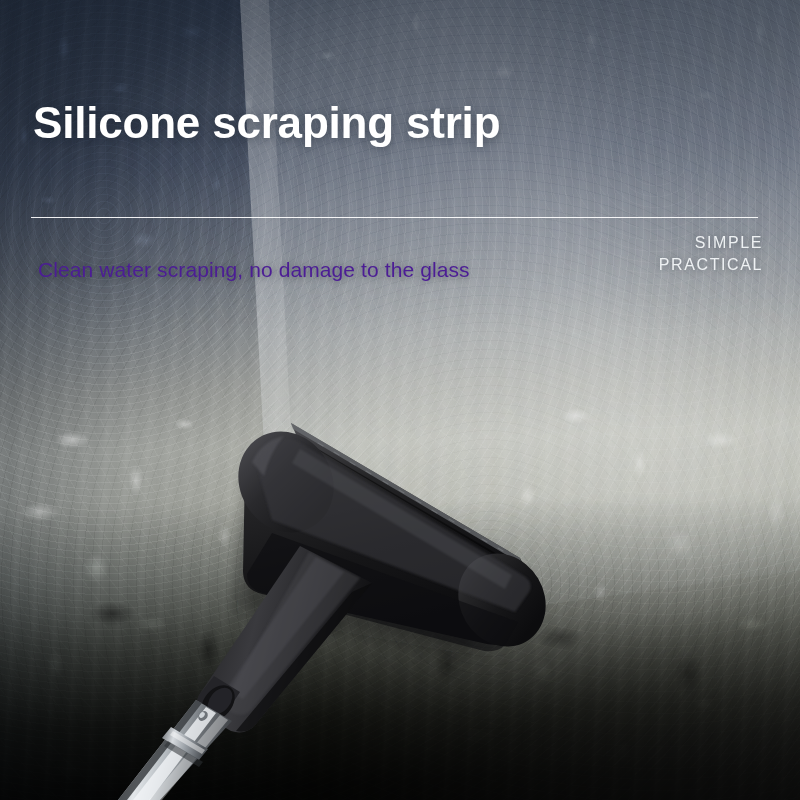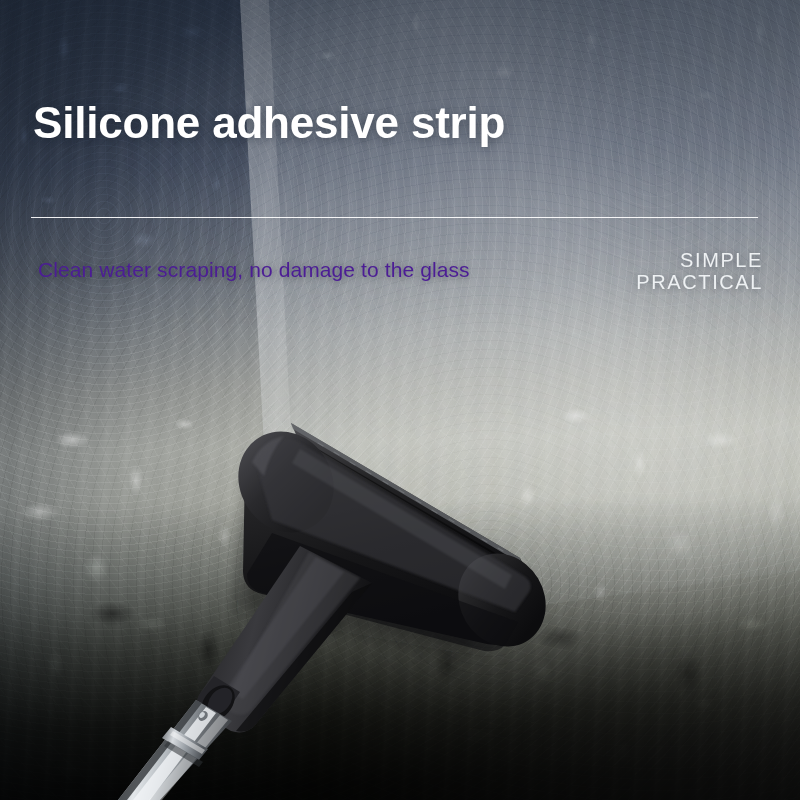--- a/index.html
+++ b/index.html
@@ -172,23 +172,23 @@
     position:absolute;left:31px;top:217px;width:727px;height:1px;
     background:rgba(255,255,255,.92);
   }
   #subtitle{
     position:absolute;left:38px;top:258px;
     font-size:21px;color:#4c1d95;font-weight:normal;
     letter-spacing:.1px;white-space:nowrap;
     text-shadow:0 1px 7px rgba(20,28,42,.40);
   }
   #tagline{
-    position:absolute;right:37px;top:249px;
+    position:absolute;right:37px;top:232px;
     text-align:right;color:#eef1f3;
-    font-size:20px;letter-spacing:1.6px;line-height:22px;
+    font-size:16px;letter-spacing:1.6px;line-height:22px;
     text-shadow:0 1px 6px rgba(20,28,42,.35);
   }
   #tagline div{white-space:nowrap;}
 </style>
 </head>
 <body>
 
 <div id="stage">
 
   <div class="layer" id="bg-base"></div>
@@ -336,21 +336,21 @@
         <path d="M168,741 L203,762 L199,767 L164,746 Z" fill="#2e3135" opacity=".55"></path>
       </g>
 
       <g>
         <ellipse cx="203" cy="716" rx="5.4" ry="4.2" transform="rotate(-48 203 716)" fill="#6e7378"></ellipse>
         <ellipse cx="202" cy="715" rx="3.2" ry="2.4" transform="rotate(-48 202 715)" fill="#cfd4d8"></ellipse>
       </g>
     </g>
   </svg>
 
-  <div id="headline">Silicone adhesive strip</div>
+  <div id="headline">Silicone scraping strip</div>
   <div id="divider"></div>
   <div id="subtitle">Clean water scraping, no damage to the glass</div>
   <div id="tagline">
     <div>SIMPLE</div>
     <div>PRACTICAL</div>
   </div>
 
 </div>
 
 </body></html>

